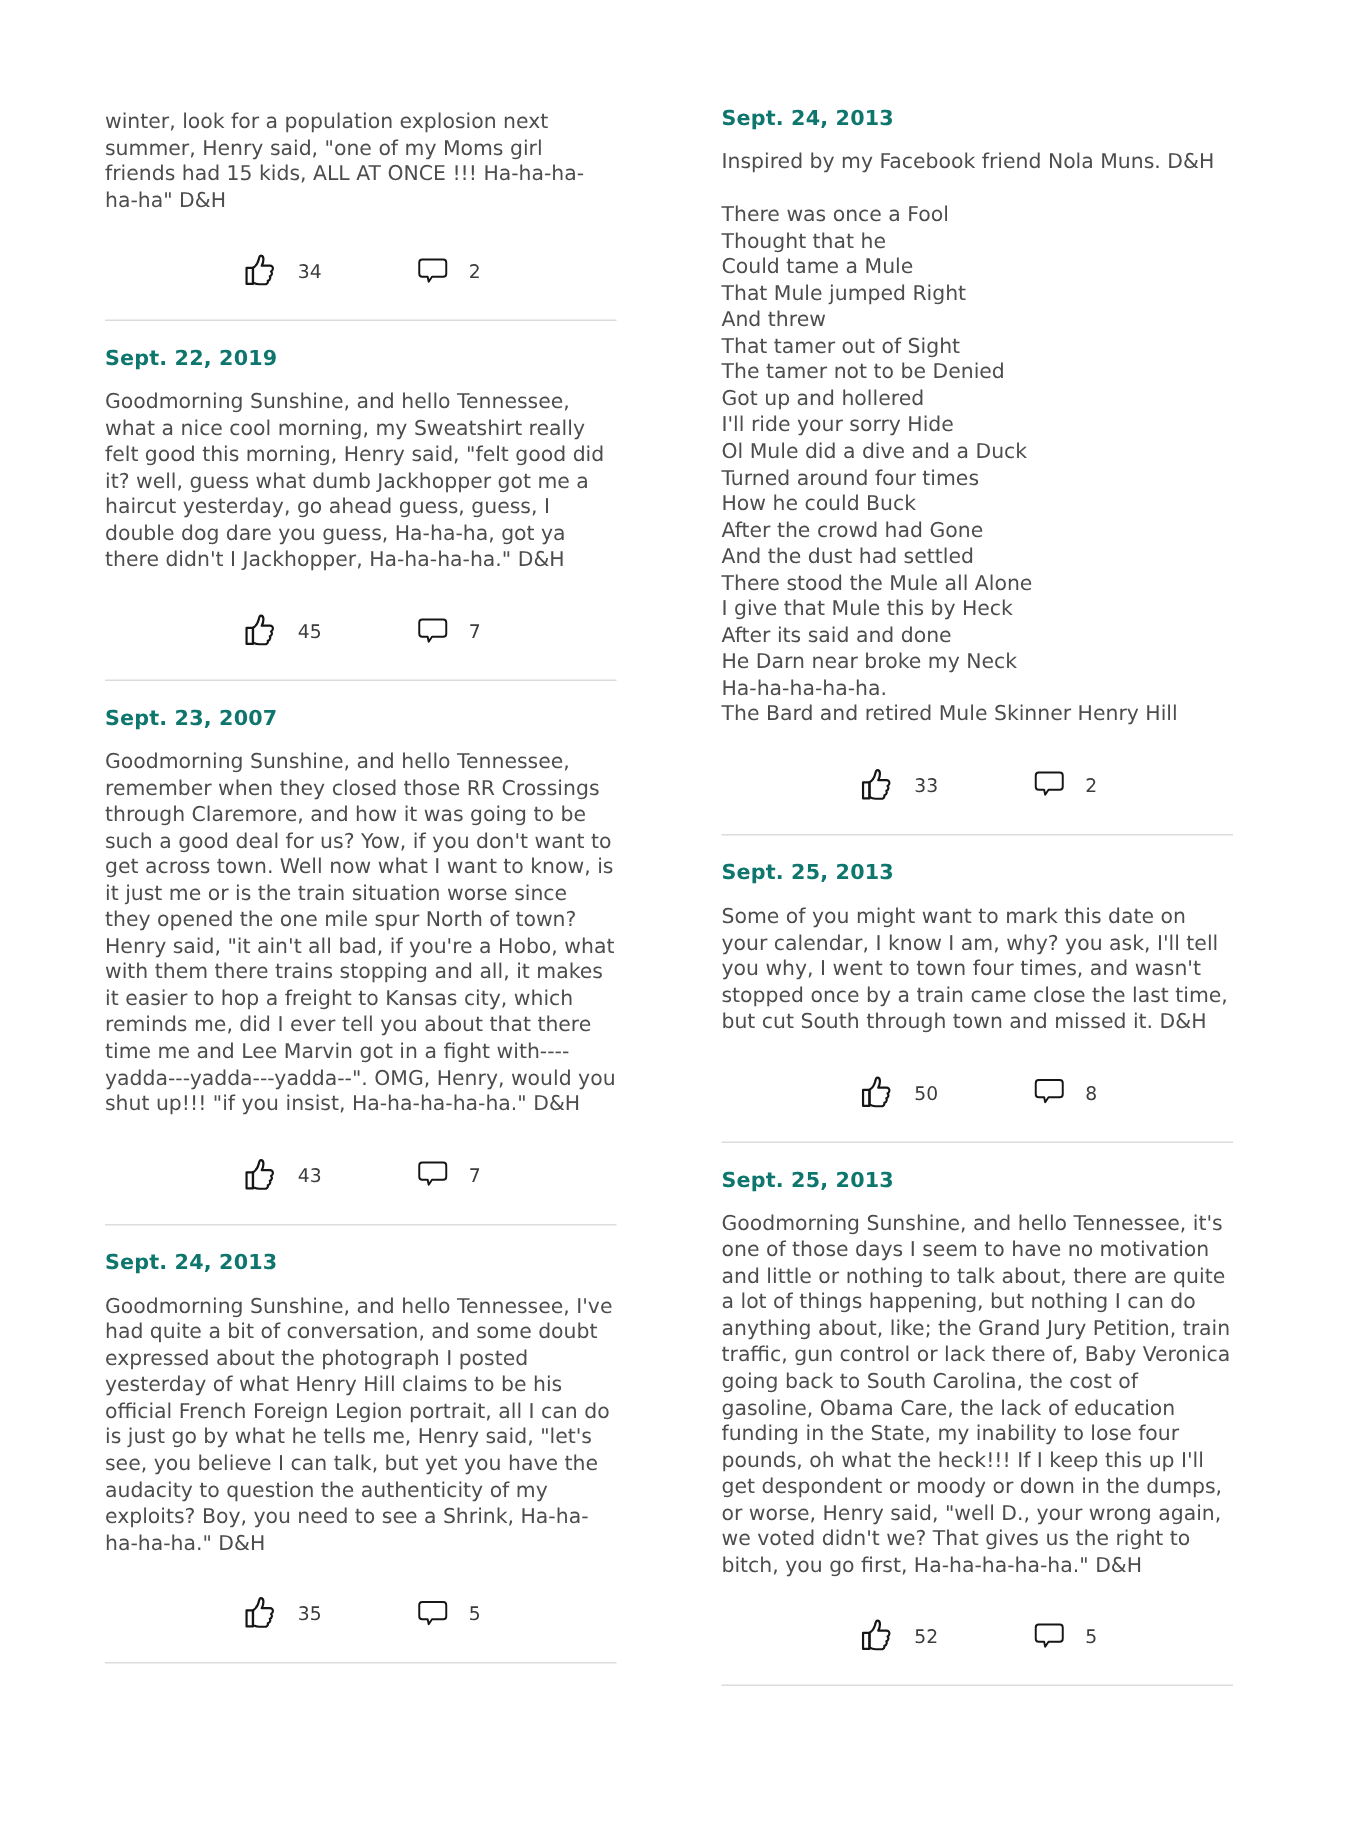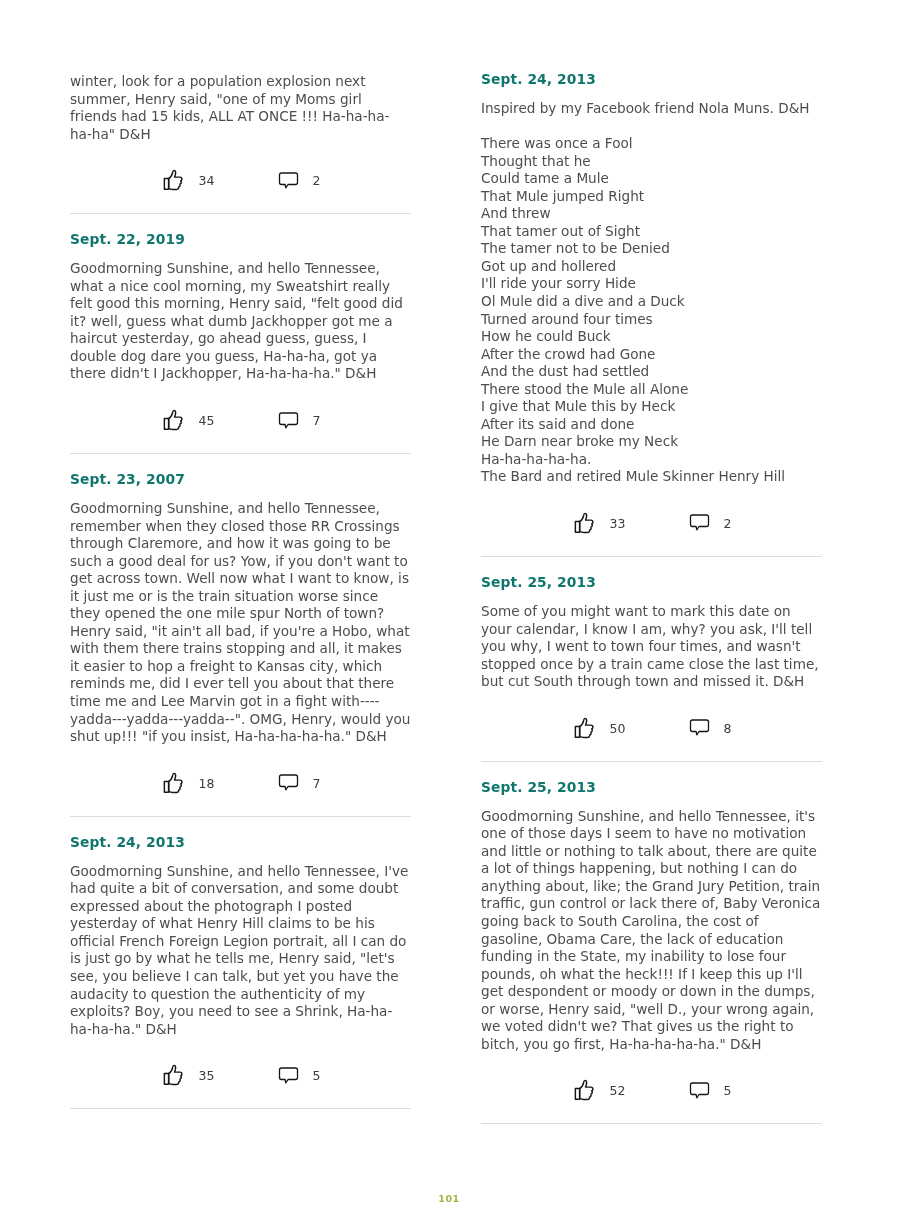--- a/index.html
+++ b/index.html
@@ -133,21 +133,21 @@
     <h3 class="post-date">Sept. 23, 2007</h3>
     <div class="post-body">
           <p>Goodmorning Sunshine, and hello Tennessee, remember when they closed those RR Crossings through Claremore, and how it was going to be such a good deal for us? Yow, if you don't want to get across town. Well now what I want to know, is it just me or is the train situation worse since they opened the one mile spur North of town? Henry said, "it ain't all bad, if you're a Hobo, what with them there trains stopping and all, it makes it easier to hop a freight to Kansas city, which reminds me, did I ever tell you about that there time me and Lee Marvin got in a fight with----yadda---yadda---yadda--". OMG, Henry, would you shut up!!! "if you insist, Ha-ha-ha-ha-ha." D&amp;H</p>
         </div>
     <div class="engagement">
       <span class="stat">
         <svg width="27" height="27" viewBox="0 0 24 24">
           <path d="M3 10.3 H6.8 V19.8 H3 Z"></path>
           <path d="M6.8 18.9 L6.8 10.2 C8.6 9.3 9.8 7.2 10.3 5.1 C10.5 4.1 10.6 3 11.5 3 C12.5 3 13 4 13 5.2 C13 6.6 12.5 8 12 9 L16.9 9 C17.9 9 18.7 9.8 18.6 10.8 C18.55 11.5 18.1 12.1 17.5 12.4 C17.9 12.8 18.1 13.3 18 13.9 C17.9 14.6 17.4 15.1 16.8 15.3 C17 15.7 17.1 16.1 17 16.5 C16.9 17.2 16.3 17.7 15.6 17.9 C15.7 18.2 15.7 18.5 15.6 18.8 C15.4 19.5 14.7 20 13.9 20 L10.5 20 C9.1 20 7.8 19.6 6.8 18.9 Z"></path>
         </svg>
-        <span class="count">18</span>
+        <span class="count">43</span>
       </span>
       <span class="stat">
         <svg width="25" height="22" viewBox="0 0 24 22">
           <path d="M5 3 H19 C20.1 3 21 3.9 21 5 V12.5 C21 13.6 20.1 14.5 19 14.5 H11.5 L9.3 17.8 L8.6 14.5 H5 C3.9 14.5 3 13.6 3 12.5 V5 C3 3.9 3.9 3 5 3 Z"></path>
         </svg>
         <span class="count">7</span>
       </span>
     </div>
     <hr class="divider">
   </article>
@@ -255,14 +255,13 @@
       <span class="stat">
         <svg width="25" height="22" viewBox="0 0 24 22">
           <path d="M5 3 H19 C20.1 3 21 3.9 21 5 V12.5 C21 13.6 20.1 14.5 19 14.5 H11.5 L9.3 17.8 L8.6 14.5 H5 C3.9 14.5 3 13.6 3 12.5 V5 C3 3.9 3.9 3 5 3 Z"></path>
         </svg>
         <span class="count">5</span>
       </span>
     </div>
     <hr class="divider">
   </article>
     </div>
-  <div class="page-number" id="page-number" style="color: rgb(156, 184, 60);">101</div>
 </div>
 
 </body></html>

